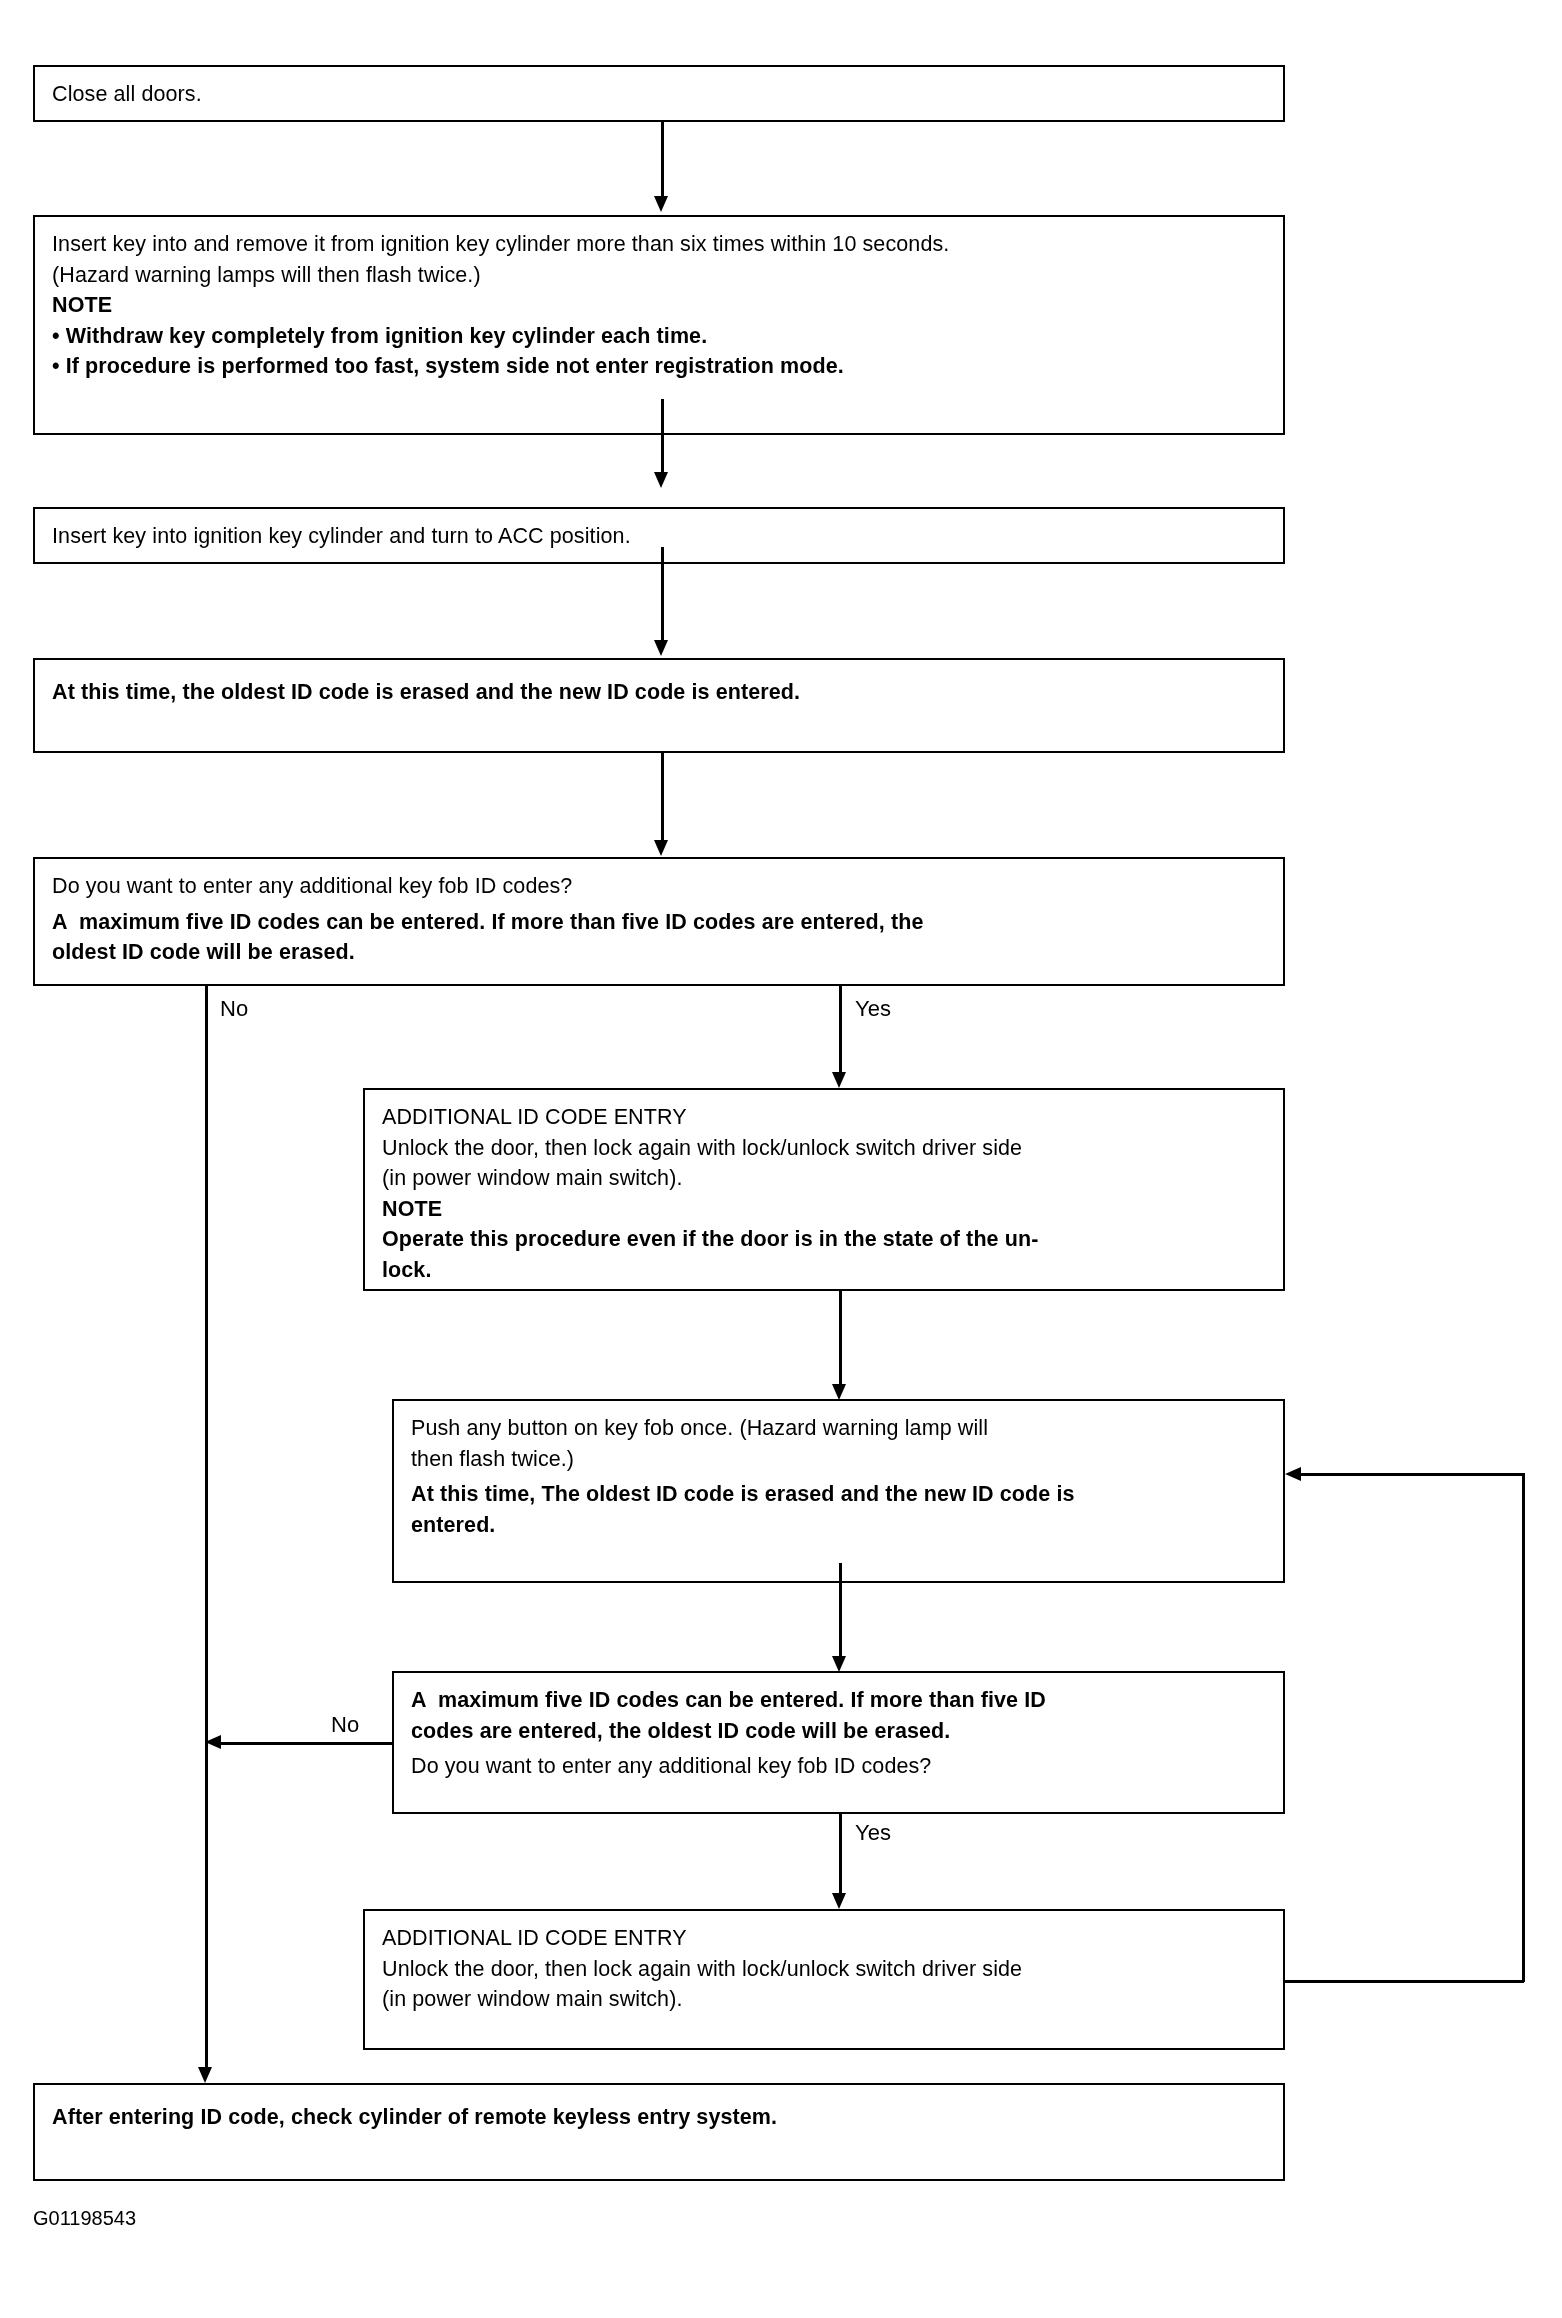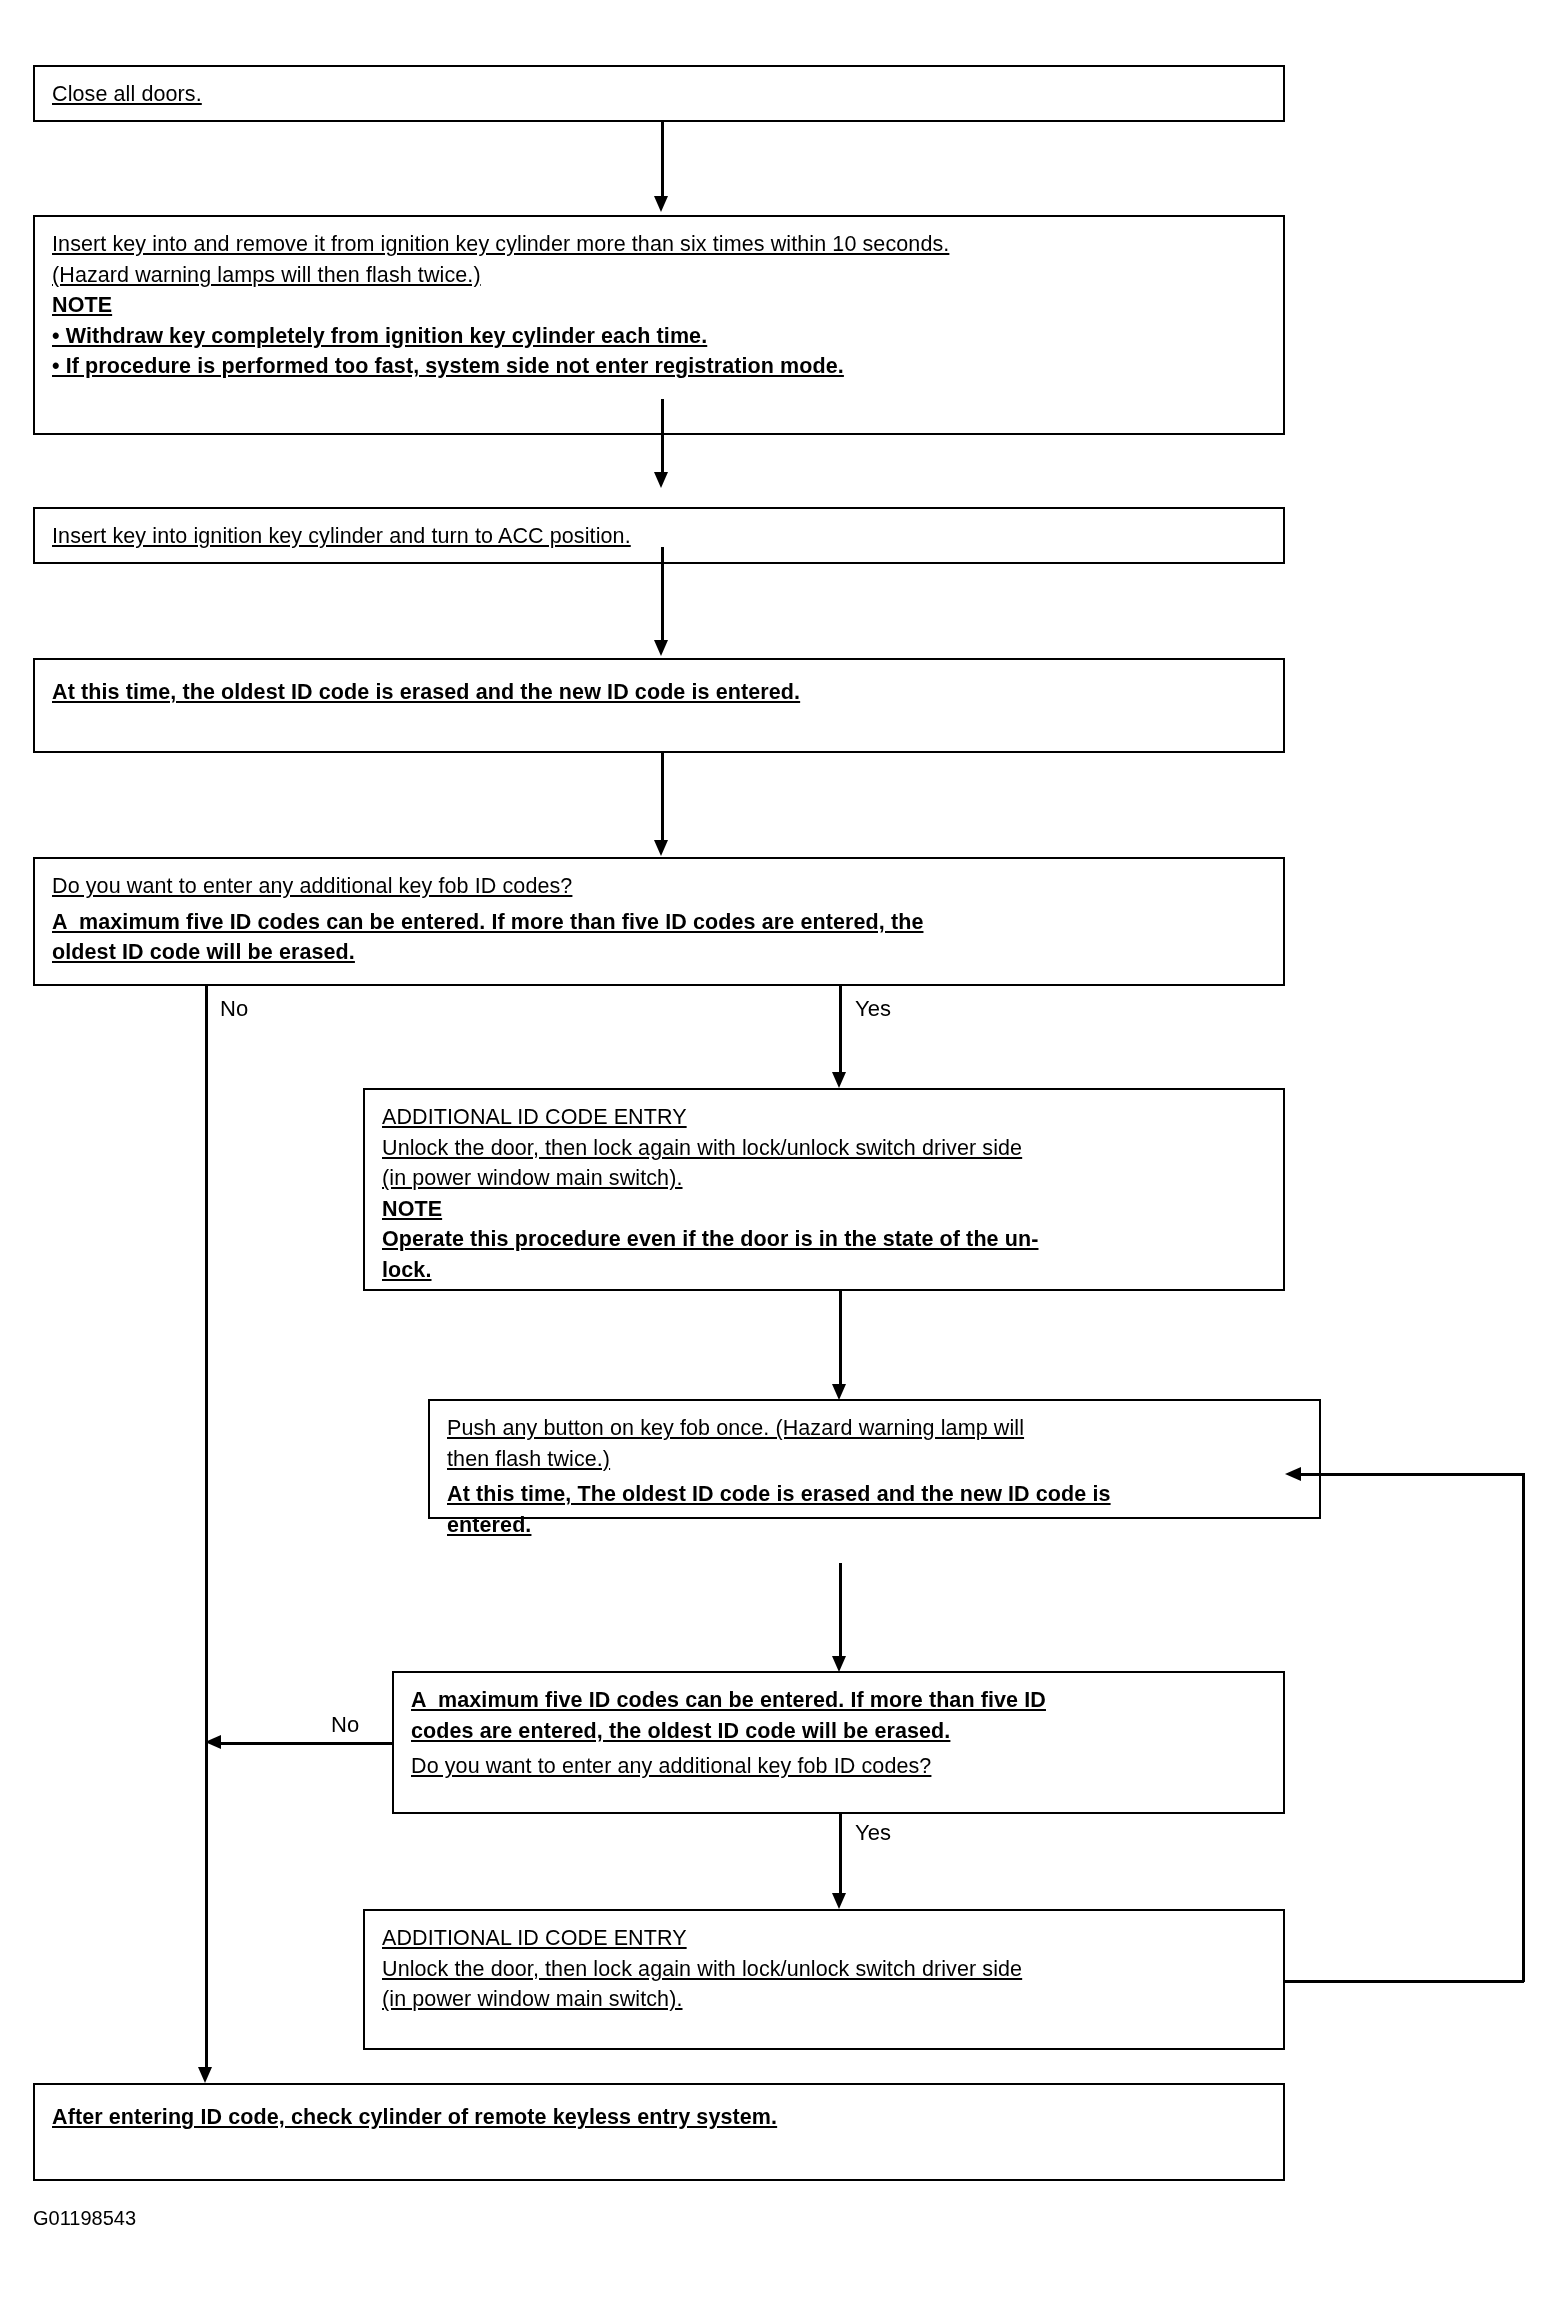--- a/index.html
+++ b/index.html
@@ -27,21 +27,20 @@
     border: 2.6px solid #000000;
     background: #ffffff;
     padding: 12px 15.5px 12px 17px;
   }
   .box p {
     margin: 0;
     font-size: 21.5px;
     line-height: 1.42;
     letter-spacing: 0.1px;
     white-space: pre-wrap;
-    text-decoration: underline;
   }
   .box p.bold {
     font-weight: bold;
   }
   .box p.gap {
     margin-top: 5.2px;
   }
 
   
   .vline {
@@ -145,21 +144,21 @@
     <p>Unlock the door, then lock again with lock/unlock switch driver side
 (in power window main switch).</p>
     <p class="bold">NOTE</p>
     <p class="bold">Operate this procedure even if the door is in the state of the un-
 lock.</p>
   </div>
 
   <div class="vline" style="left:839px; top:1291px; height:100px;"></div>
   <div class="arrow-down" style="left:832px; top:1384px;"></div>
 
-  <div class="box" style="left:392px; top:1399px; width:893px; height:120px;margin-left:36px;">
+  <div class="box" style="left:392px; top:1399px; width:893px; height:184px;">
     <p>Push any button on key fob once. (Hazard warning lamp will
 then flash twice.)</p>
     <p class="bold gap">At this time, The oldest ID code is erased and the new ID code is
 entered.</p>
   </div>
 
   <div class="vline" style="left:839px; top:1563px; height:100px;"></div>
   <div class="arrow-down" style="left:832px; top:1656px;"></div>
 
   <div class="box" style="left:392px; top:1671px; width:893px; height:143px;">

